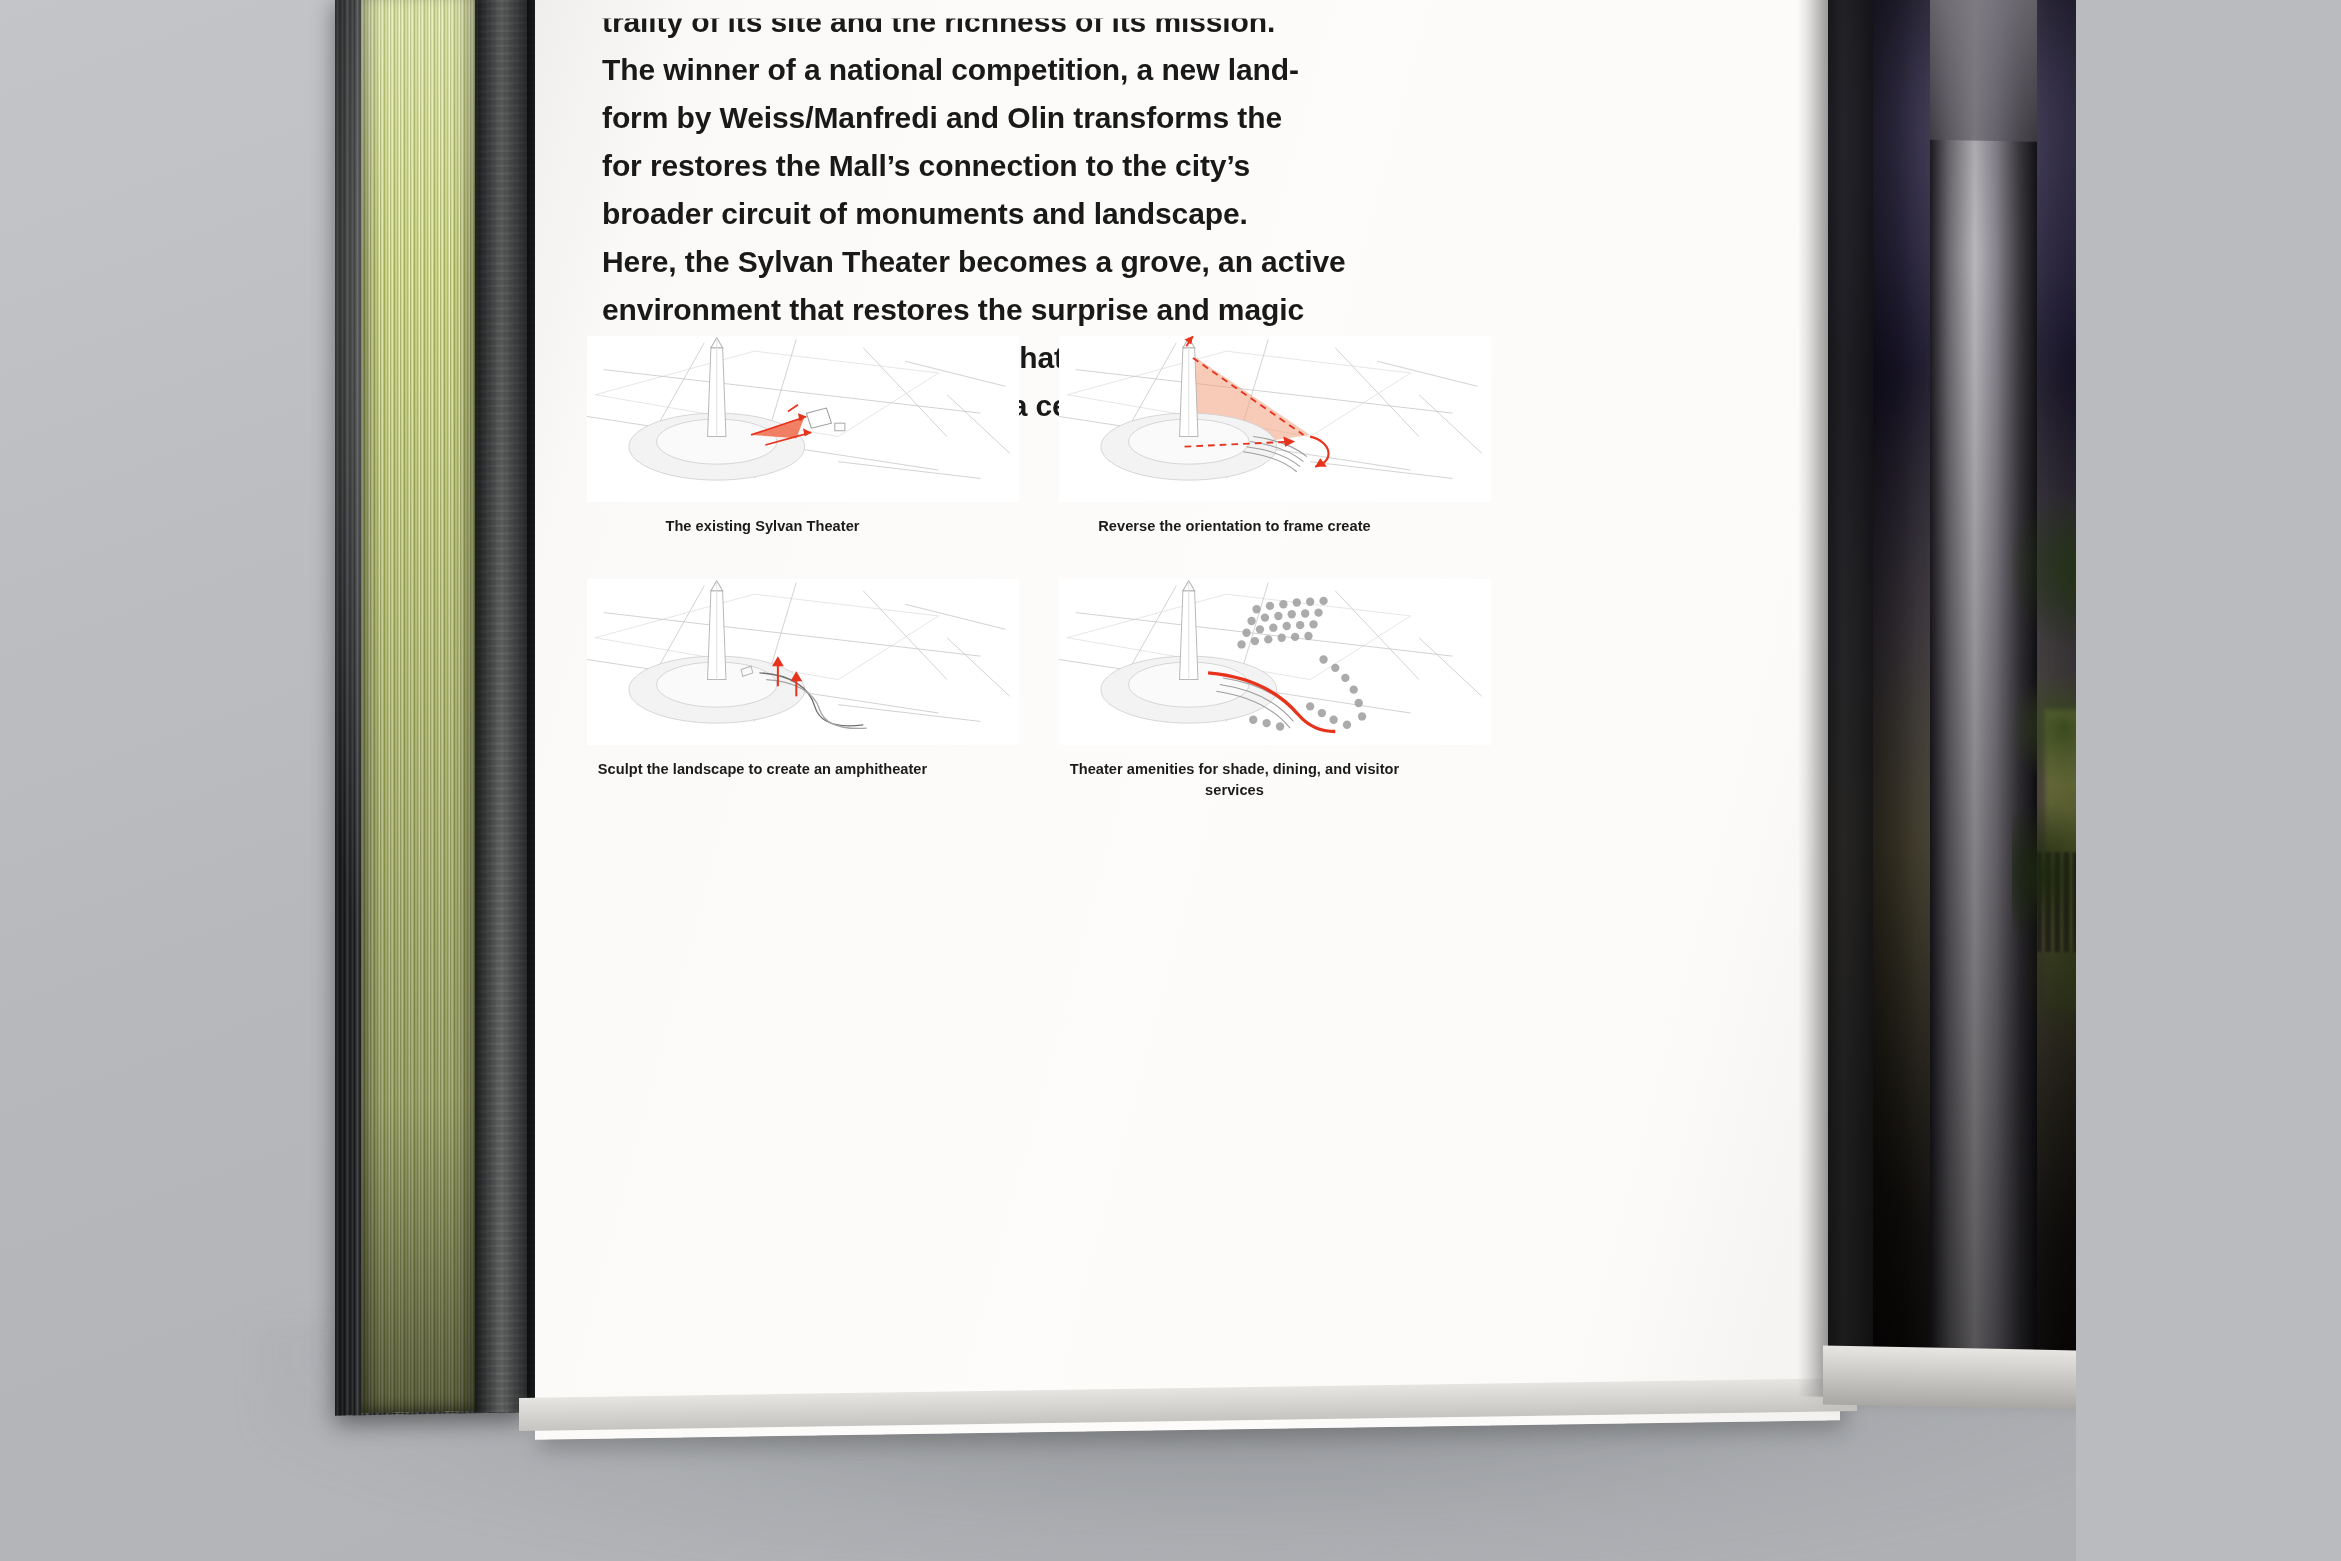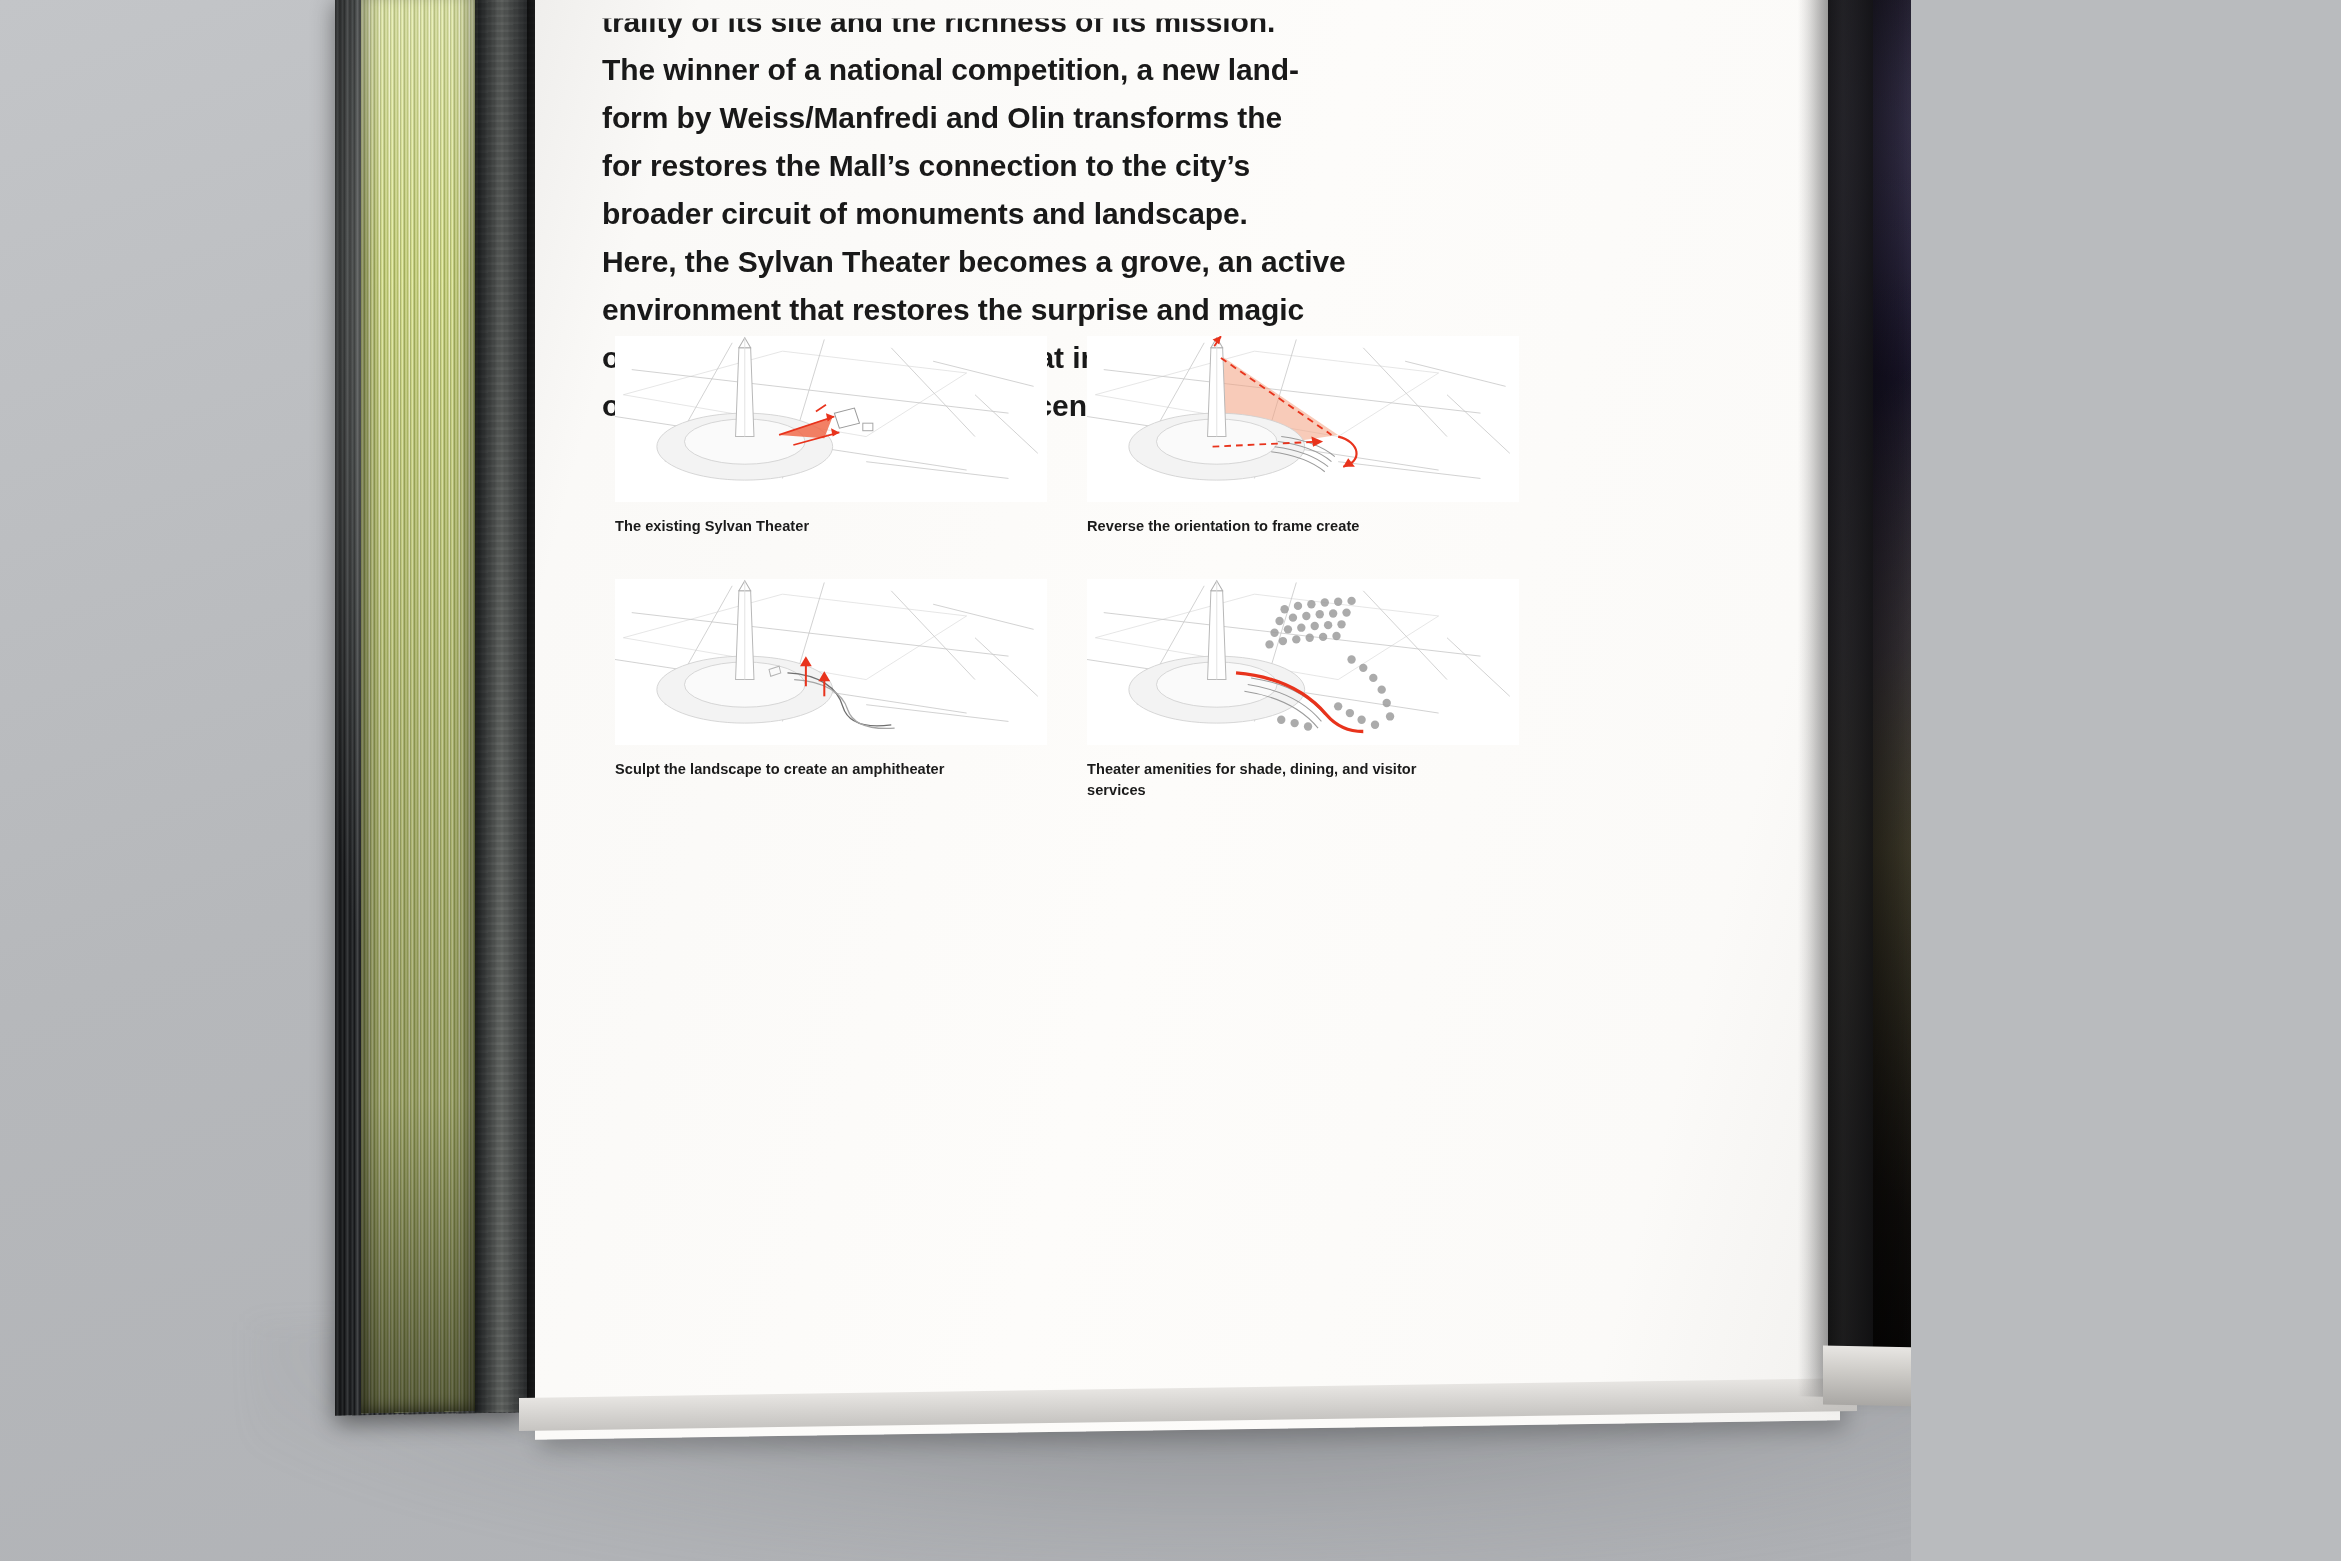--- a/index.html
+++ b/index.html
@@ -8,21 +8,21 @@
     background: #b9bbbe;
   }
   body {
     width: 2342px;
     height: 1562px;
     overflow: hidden;
     font-family: "Liberation Sans", sans-serif;
   }
   #scene {
     position: relative;
-    width: 1911px;
+    width: 2076px;
     height: 1562px;
     background: linear-gradient(160deg, #c3c5c8 0%, #b6b8bb 45%, #aeb0b4 100%);
     overflow: hidden;
   }
 
   
   .backdrop-shadow {
     position: absolute;
     left: 251px;
     top: 1322px;
@@ -125,23 +125,24 @@
     letter-spacing: -0.1px;
   }
   .body-copy .line { display: block; white-space: nowrap; }
   .body-copy .line.first {
     clip-path: inset(42% 0 0 0);
   }
 
   
   .diagram-grid {
     position: absolute;
-    left: 80px;
+    left: 52px;
     top: 361px;
     width: 903px;
+    text-align: center;
   }
   .diag-row { display: flex; gap: 40px; margin-bottom: 42px; }
   .diag-cell { width: 432px; }
   .diag-img {
     position: relative;
     width: 432px;
     height: 166px;
     background: #ffffff;
     overflow: hidden;
   }

